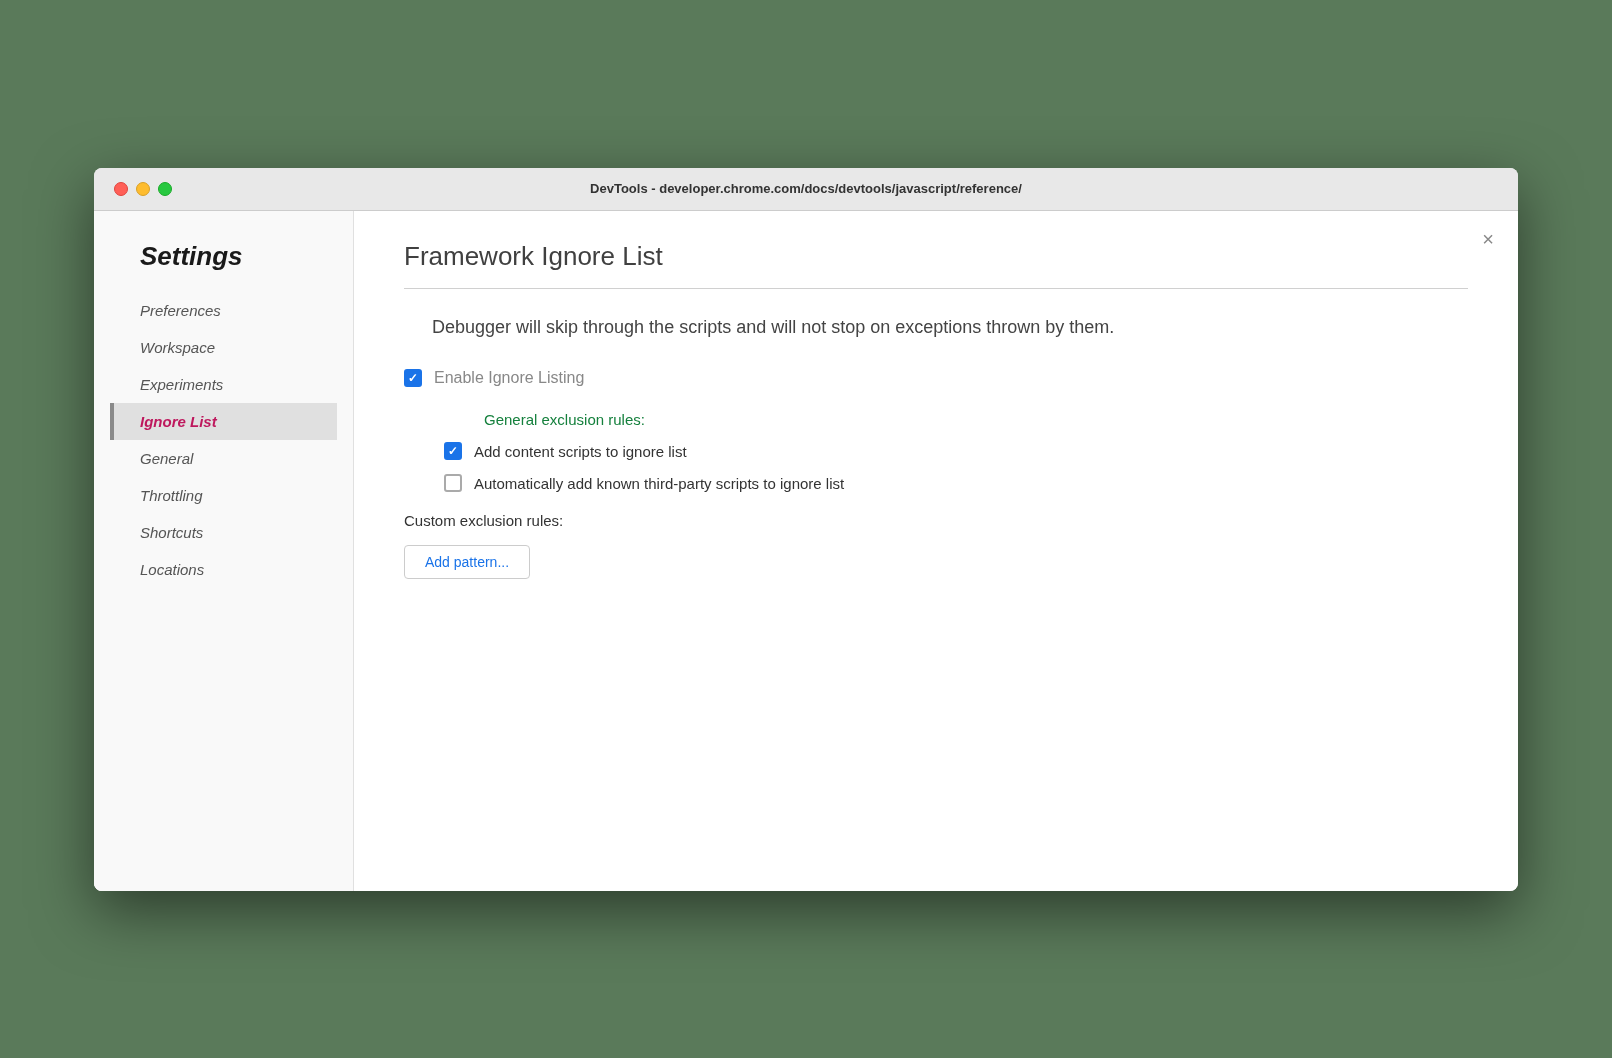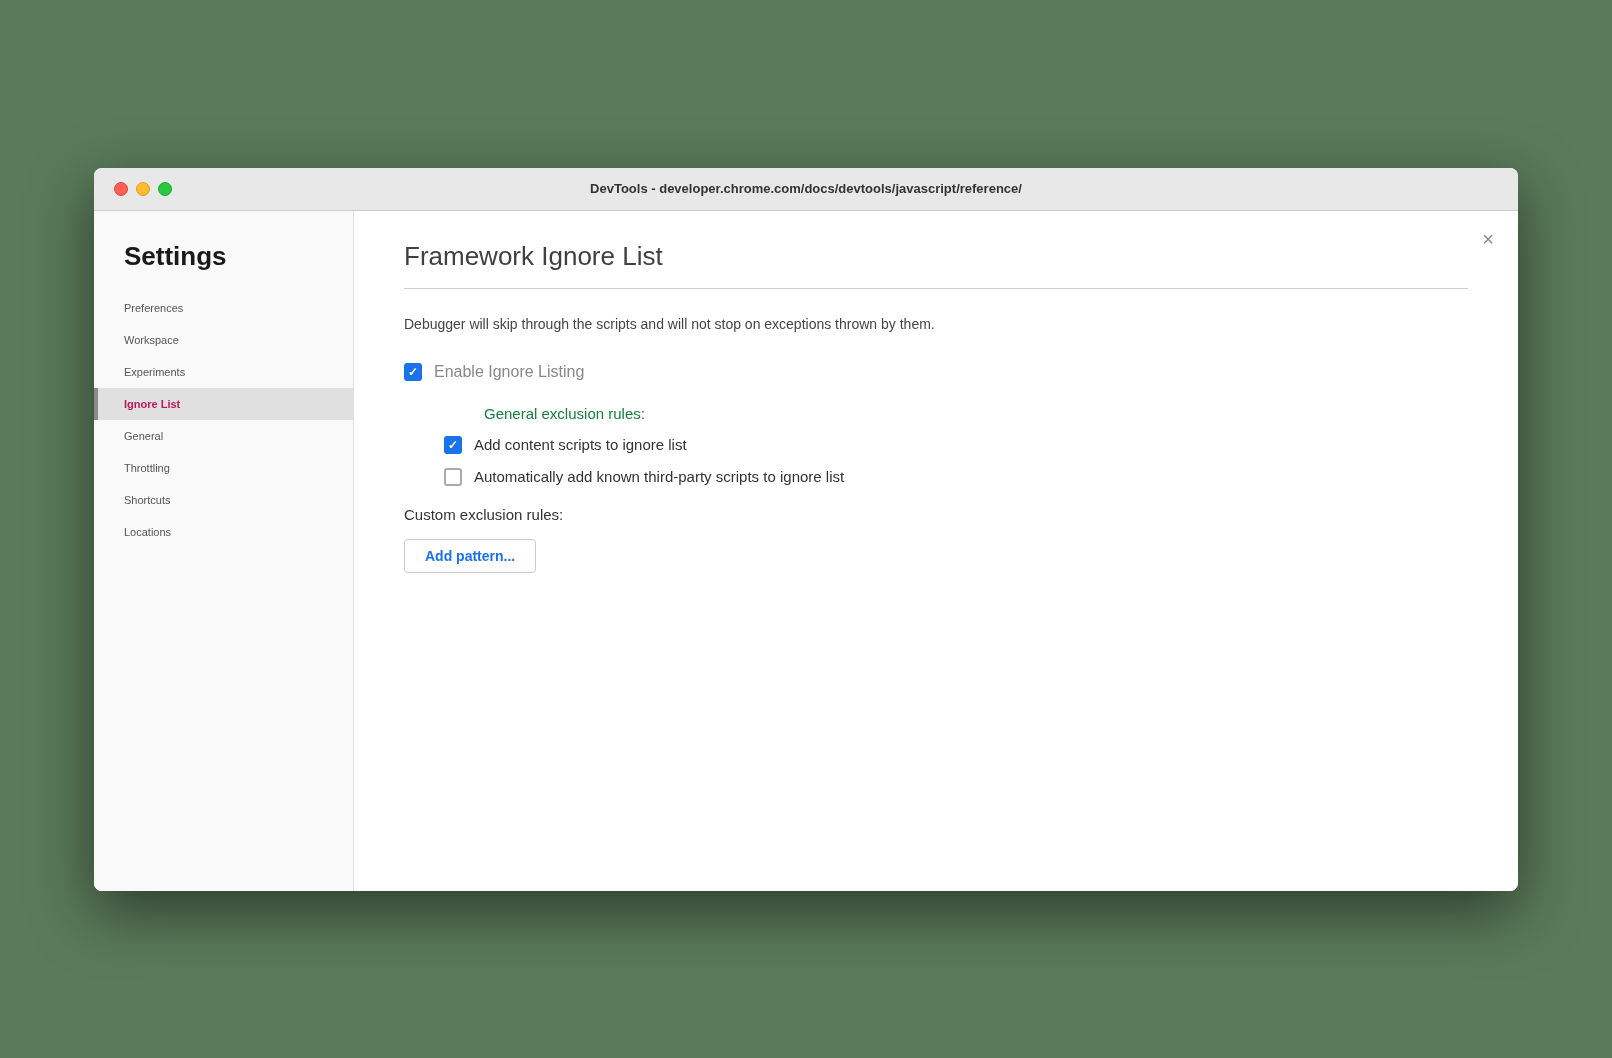--- a/index.html
+++ b/index.html
@@ -65,35 +65,36 @@
     }
 
     .settings-layout {
       display: flex;
       min-height: 680px;
     }
 
     .sidebar {
       width: 260px;
       background: #f9f9f9;
-      padding: 30px 0;
+      padding: 30px 16px;
       flex-shrink: 0;
       border-right: 1px solid #e0e0e0;
+      font-style: italic;
     }
 
     .sidebar-title {
       font-size: 26px;
       font-weight: 700;
       color: #1a1a1a;
       padding: 0 30px 20px 30px;
     }
 
     .sidebar-item {
       padding: 10px 30px;
-      font-size: 11px;
+      font-size: 15px;
       color: #555;
       cursor: pointer;
       position: relative;
     }
 
     .sidebar-item.active {
       background: #e0e0e0;
       color: #be185d;
       font-weight: 600;
     }
@@ -133,25 +134,26 @@
       margin-bottom: 16px;
     }
 
     .divider {
       border: none;
       border-top: 1px solid #d0d0d0;
       margin-bottom: 24px;
     }
 
     .section-description {
-      font-size: 14px;
+      font-size: 18px;
       color: #444;
       line-height: 1.6;
       margin-bottom: 28px;
       max-width: 760px;
+      margin-left: 28px;
     }
 
     .option-group {
       margin-bottom: 24px;
     }
 
     .checkbox-label {
       display: flex;
       align-items: center;
       gap: 12px;
@@ -222,21 +224,21 @@
     }
 
     .add-pattern-button {
       background: #fff;
       border: 1px solid #ccc;
       border-radius: 4px;
       padding: 8px 20px;
       font-size: 14px;
       color: #1a73e8;
       cursor: pointer;
-      font-weight: 700;
+      font-weight: 400;
     }
   </style>
 </head>
 <body>
 
 <div class="browser-window">
 
   <div class="title-bar">
     <div class="traffic-lights">
       <div class="traffic-light close"></div>

